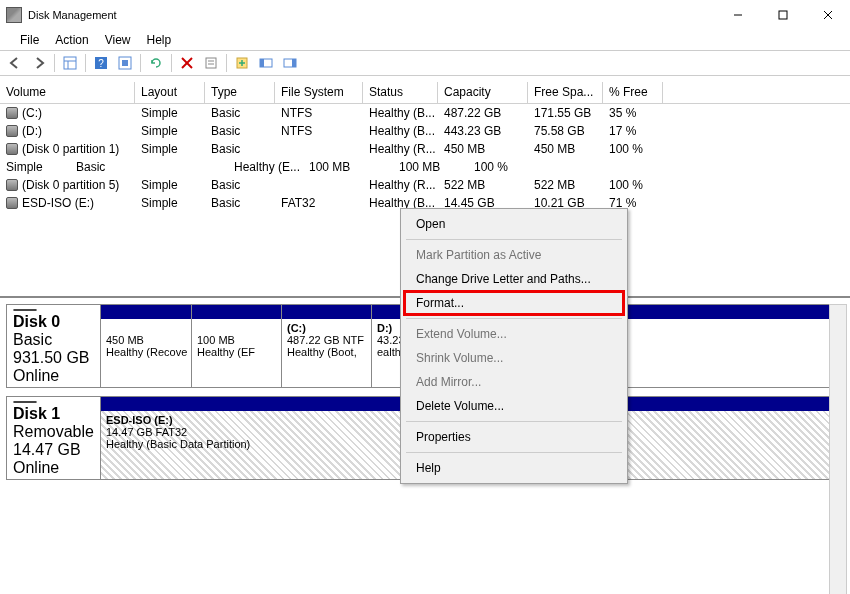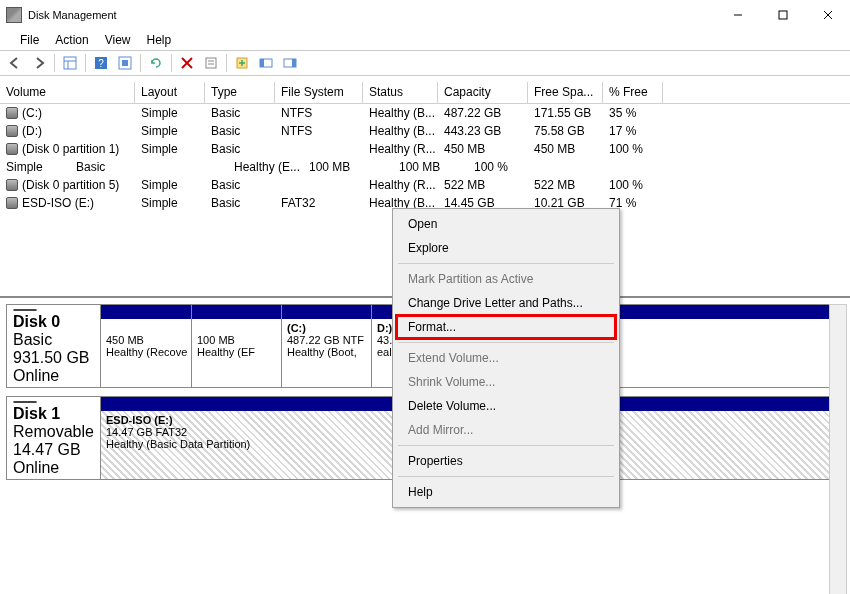--- a/index.html
+++ b/index.html
@@ -167,21 +167,21 @@
   }
   .part .ptxt .pname{font-weight:bold;display:block}
   .part.hatched .bar{background:#00008b}
   .part.hatched {
     background: repeating-linear-gradient(45deg,#fff,#fff 3px,#d8d8d8 3px,#d8d8d8 5px);
   }
 
   
   .context-menu {
     position:absolute;
-    left:392px; top:208px;
+    left:400px; top:208px;
     width:228px;
     background:#f0f0f0;
     border:1px solid #a0a0a0;
     box-shadow:2px 2px 3px rgba(0,0,0,0.25);
     padding:3px;
     font-size:12px;
     z-index:100;
   }
   .context-menu .mi{
     padding:5px 12px;
@@ -430,27 +430,26 @@
         </div>
       </div>
     </div>
   </div>
 </div>
 
 </div>
 
 <div class="context-menu">
   <div class="mi">Open</div>
-  <div class="mi">Explore</div>
   <div class="sep"></div>
   <div class="mi disabled">Mark Partition as Active</div>
   <div class="mi">Change Drive Letter and Paths...</div>
   <div class="mi highlight">Format...</div>
   <div class="sep"></div>
   <div class="mi disabled">Extend Volume...</div>
   <div class="mi disabled">Shrink Volume...</div>
+  <div class="mi disabled">Add Mirror...</div>
   <div class="mi">Delete Volume...</div>
-  <div class="mi disabled">Add Mirror...</div>
   <div class="sep"></div>
   <div class="mi">Properties</div>
   <div class="sep"></div>
   <div class="mi">Help</div>
 </div>
 
 </body></html>

